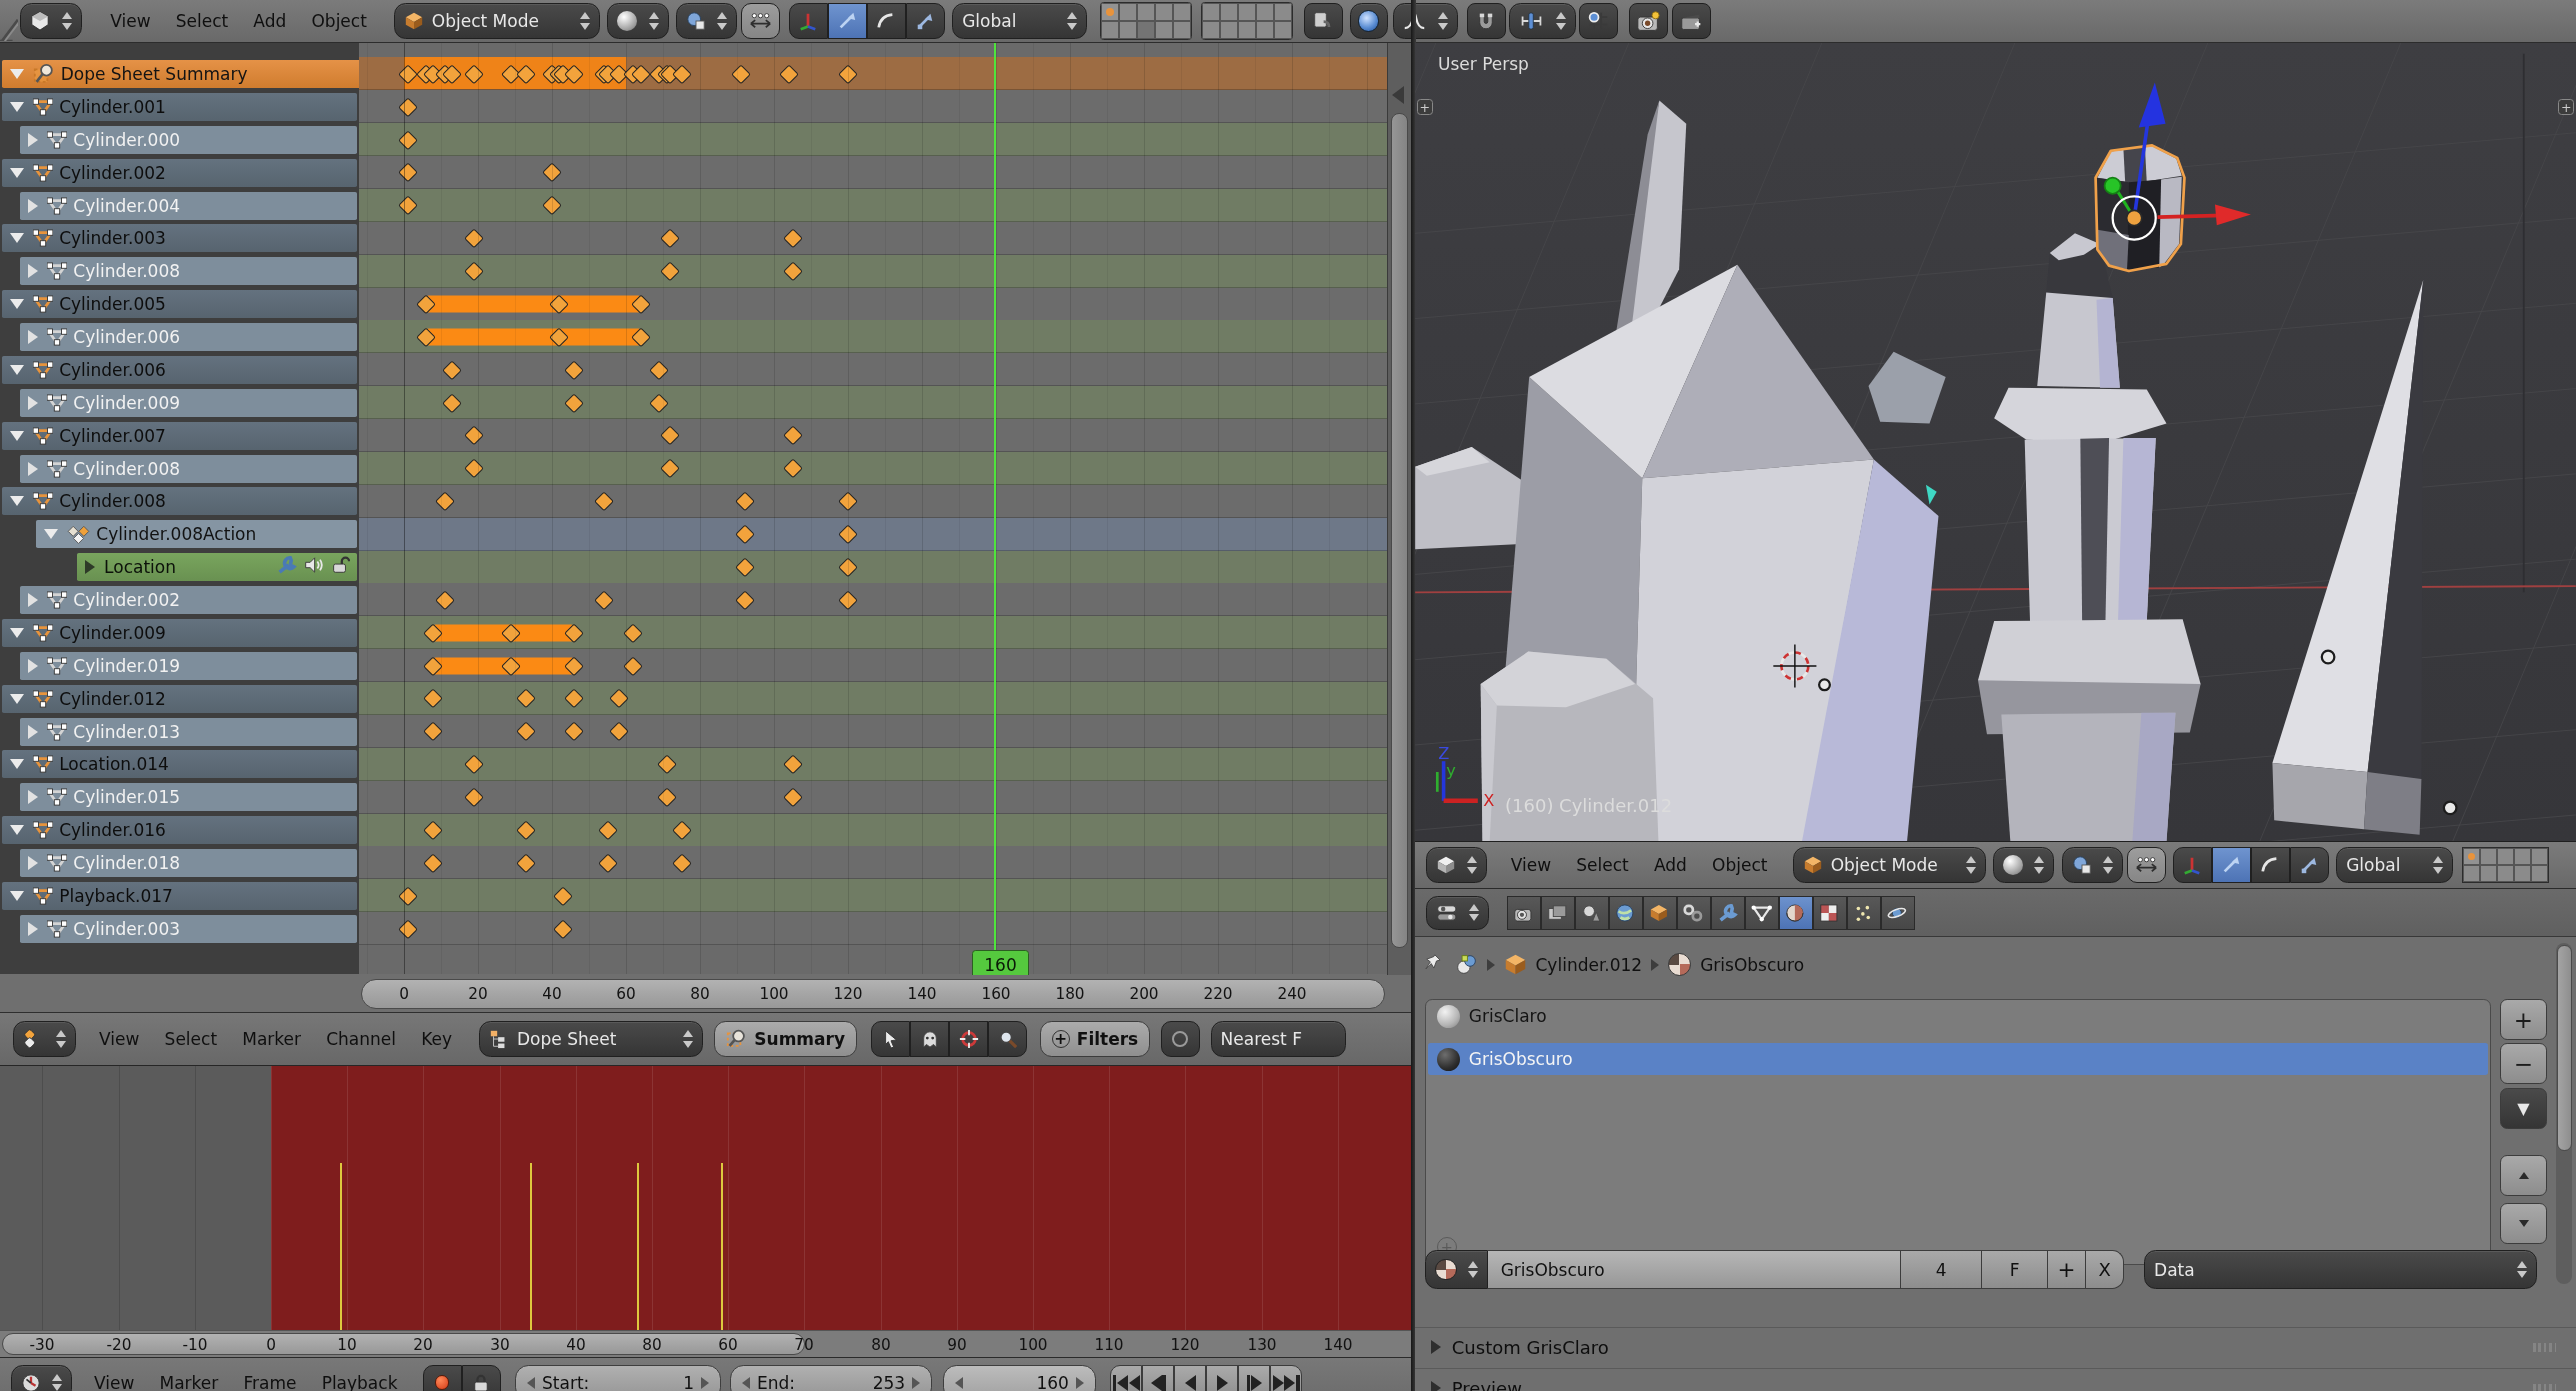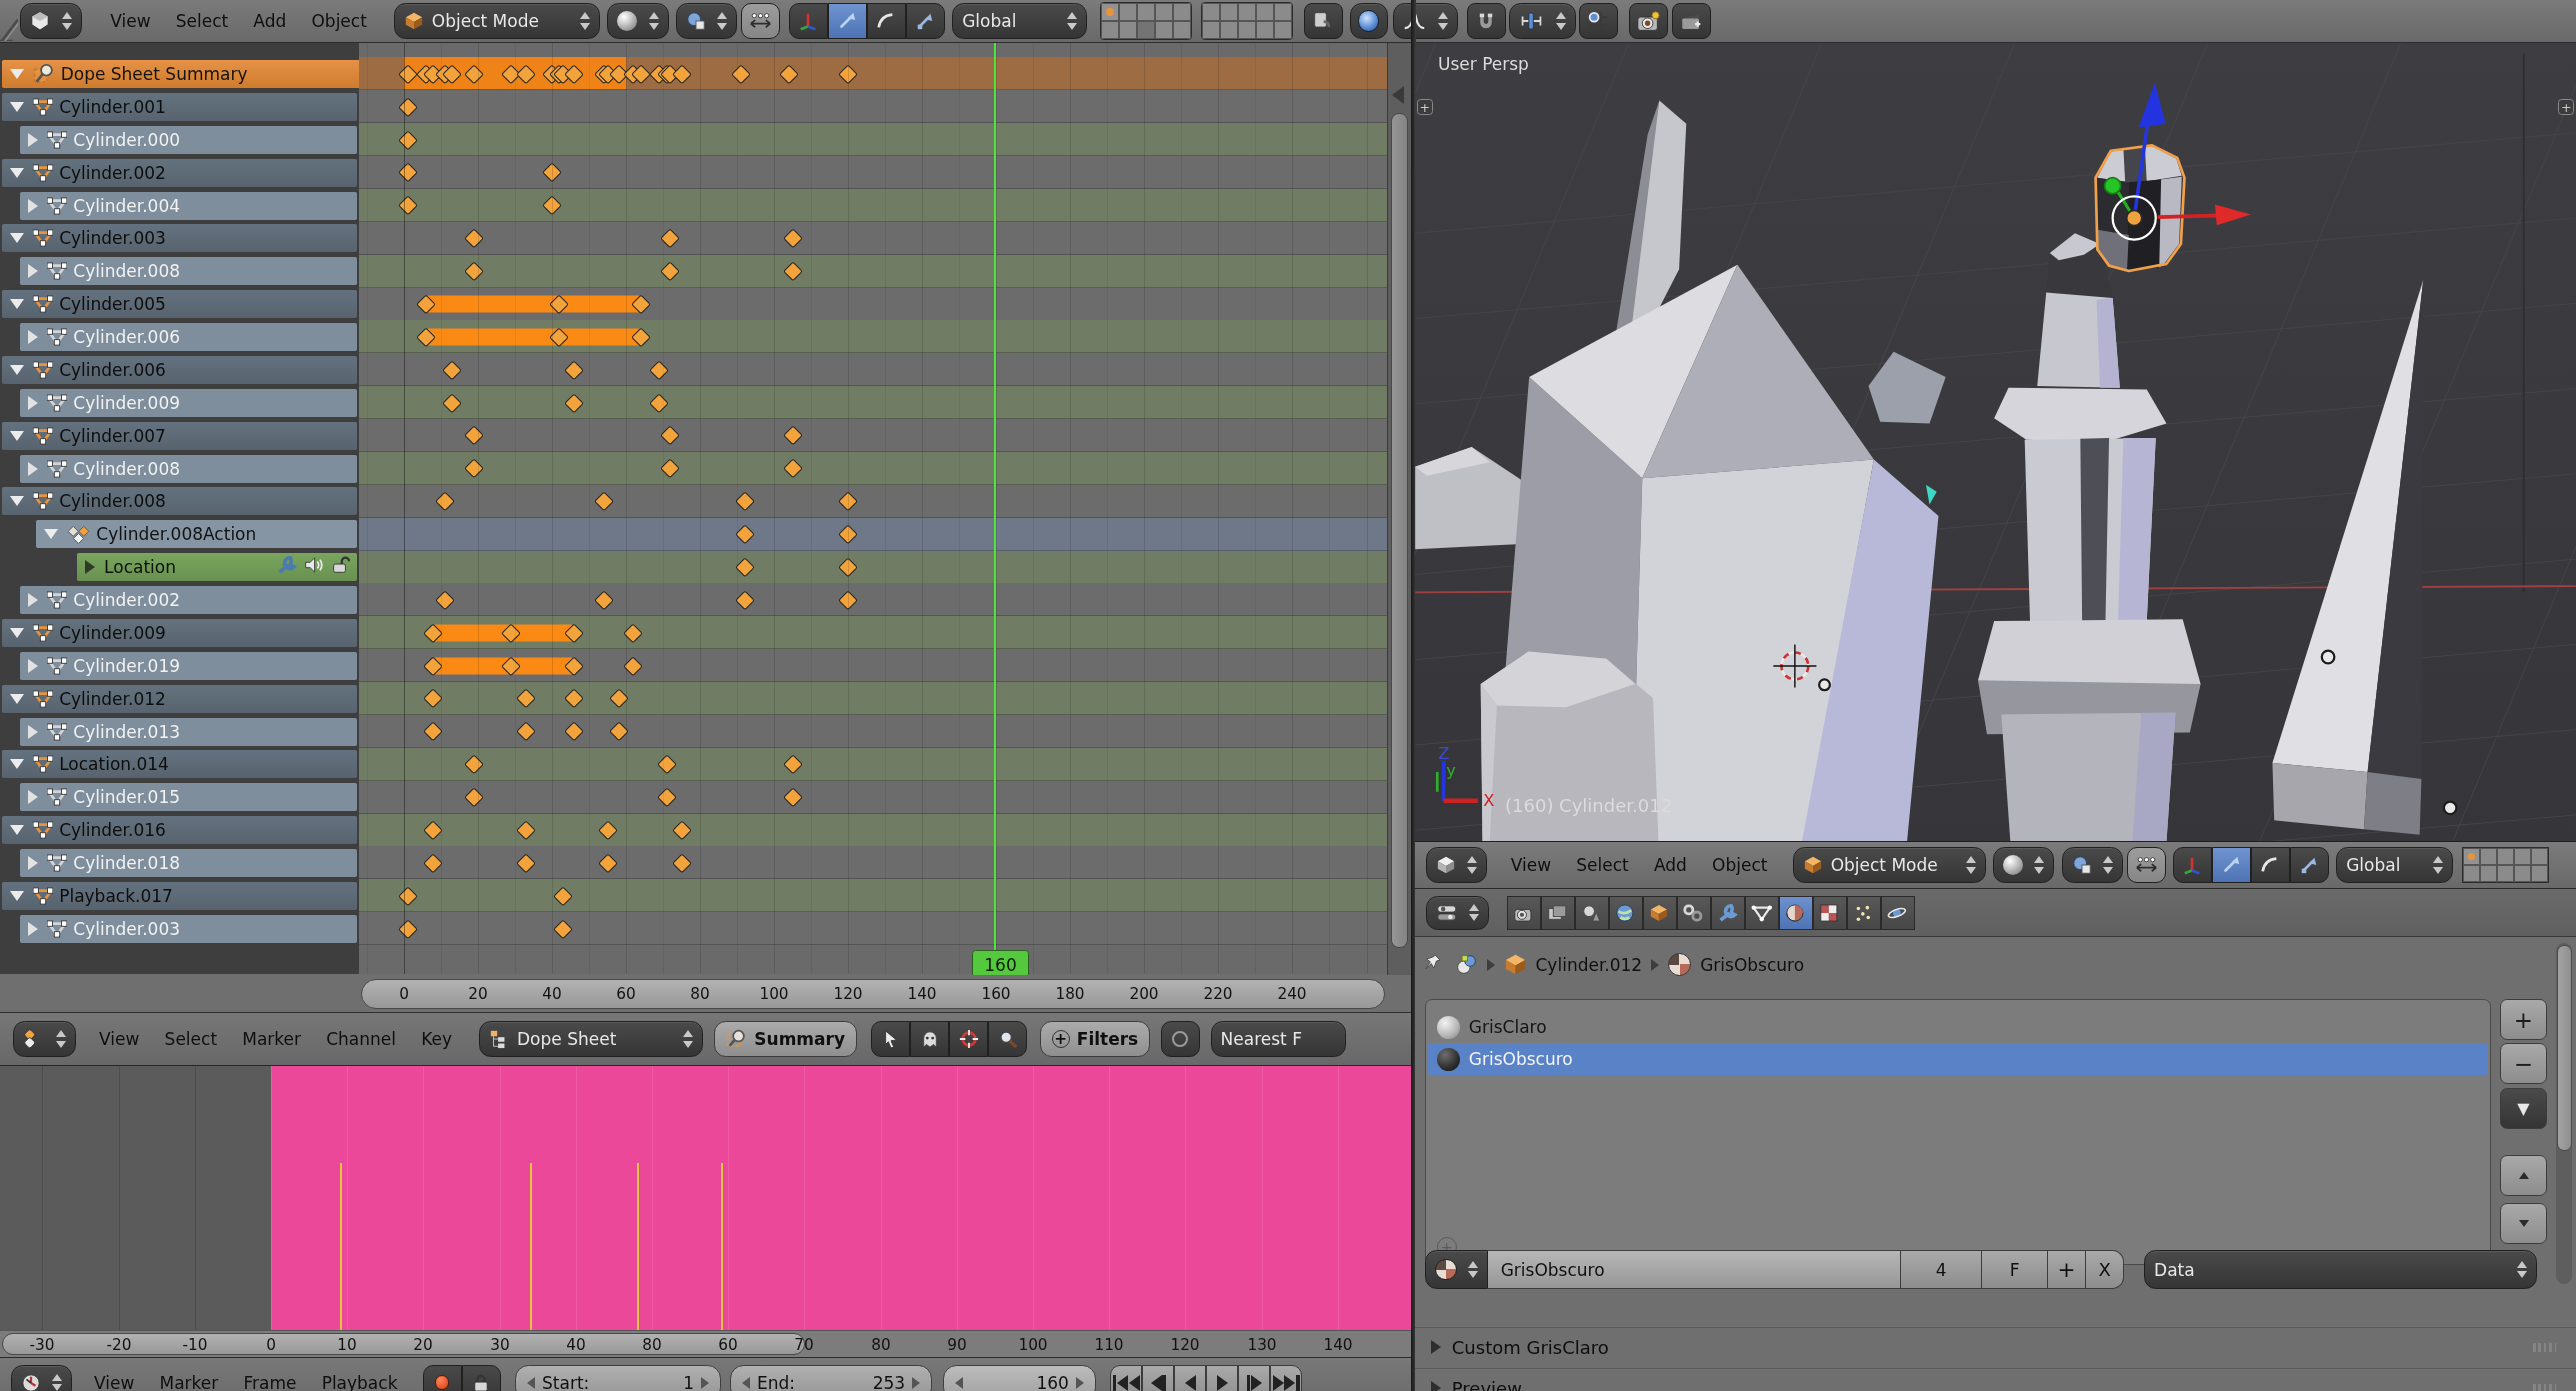--- a/index.html
+++ b/index.html
@@ -46,21 +46,21 @@
   #ds-ruler { left:359px; top:975px; width:1052px; height:38px; background:#6f6f6f; }
   .rulerbar { position:absolute; background:linear-gradient(#b2b2b2,#989898); border:0.9px solid #4a4a4a; border-radius:15.3px; }
   .tick { position:absolute; transform:translateX(-50%); font-size:15.3px; color:#121212; }
   #ds-header { left:0; top:1012px; width:1411px; height:54px; background:linear-gradient(#777,#686868);
                border-top:0.9px solid #2e2e2e; border-bottom:1.8px solid #262626; display:flex; align-items:center; }
   .greenline { position:absolute; width:2.2px; background:#4fe53c; }
   #frame-badge { left:972px; top:950px; width:57px; height:29px; background:#55c93e; border:0.9px solid #2c5e22;
                  border-radius:3.6px; color:#0b1a07; font-size:17px; display:flex; align-items:center; justify-content:center; }
 
   
-  #timeline { left:0; top:1066px; width:1566px; height:325px; background:#ec4899; overflow:hidden; }
+  #timeline { left:0; top:1066px; width:1566px; height:325px; background:#7f1d1d; overflow:hidden; }
   #tl-main { position:absolute; left:0; top:0; width:1411px; height:264px; }
   .tl-grid { position:absolute; top:0; height:264px; width:0.9px; background:rgba(255,255,255,.10); }
   .tl-key { position:absolute; width:2.2px; background:#ddc83e; }
   #tl-ruler { position:absolute; left:0; top:264px; width:1411px; height:27px; background:#7c7c7c;
               border-top:0.9px solid #555; }
   #tl-header { position:absolute; left:0; top:291px; width:1411px; height:50px;
                background:linear-gradient(#787878,#6a6a6a); border-top:1.8px solid #2a2a2a;
                display:flex; align-items:center; }
   .numfield { background:linear-gradient(#b0b0b0,#949494); border:0.9px solid #3e3e3e; border-radius:13.5px;
               height:36px; display:flex; align-items:center; font-size:17px; color:#101010; padding:0 10.8px; gap:7.2px; }
@@ -1356,21 +1356,21 @@
           <polygon points="2,8 13,14 13,24 2,18" fill="#c77c2e"></polygon>
           <polygon points="24,8 13,14 13,24 24,18" fill="#9a5c1d"></polygon>
         </svg>
       <span>Cylinder.012</span>
       <span style="width:0;height:0;border-top:6.3px solid transparent;border-bottom:6.3px solid transparent;border-left:8px solid #3d3d3d;"></span>
       <span style="width:23px;height:23px;border-radius:50%;background:conic-gradient(#e9dcd2 0 25%, #b56a5a 25% 50%, #e9dcd2 50% 75%, #5a4a42 75%);border:1.8px solid #3a3a3a;"></span>
       <span>GrisObscuro</span>
     </div>
 
     <div id="matlist">
-      <div class="slotrow" style="top:11px;">
+      <div class="slotrow" style="top:0;">
         <span class="sphere" style="background:radial-gradient(circle at 35% 30%,#f2f2f2,#b5b5b5 60%,#7e7e7e);"></span>
         <span>GrisClaro</span>
       </div>
       <div class="slotrow sel" style="top:43px;">
         <span class="sphere" style="background:radial-gradient(circle at 35% 30%,#6e6e6e,#2e2e2e 60%,#111);"></span>
         <span>GrisObscuro</span>
       </div>
       <span style="position:absolute;left:10.8px;bottom:7.2px;width:20px;height:20px;border-radius:50%;border:1.8px solid #5a5a5a;color:#5a5a5a;font-size:14.4px;display:flex;align-items:center;justify-content:center;">+</span>
       <span style="position:absolute;left:50%;bottom:5.4px;width:23px;height:2.7px;background:#4e4e4e;box-shadow:0 5.4px 0 #4e4e4e;"></span>
     </div>

